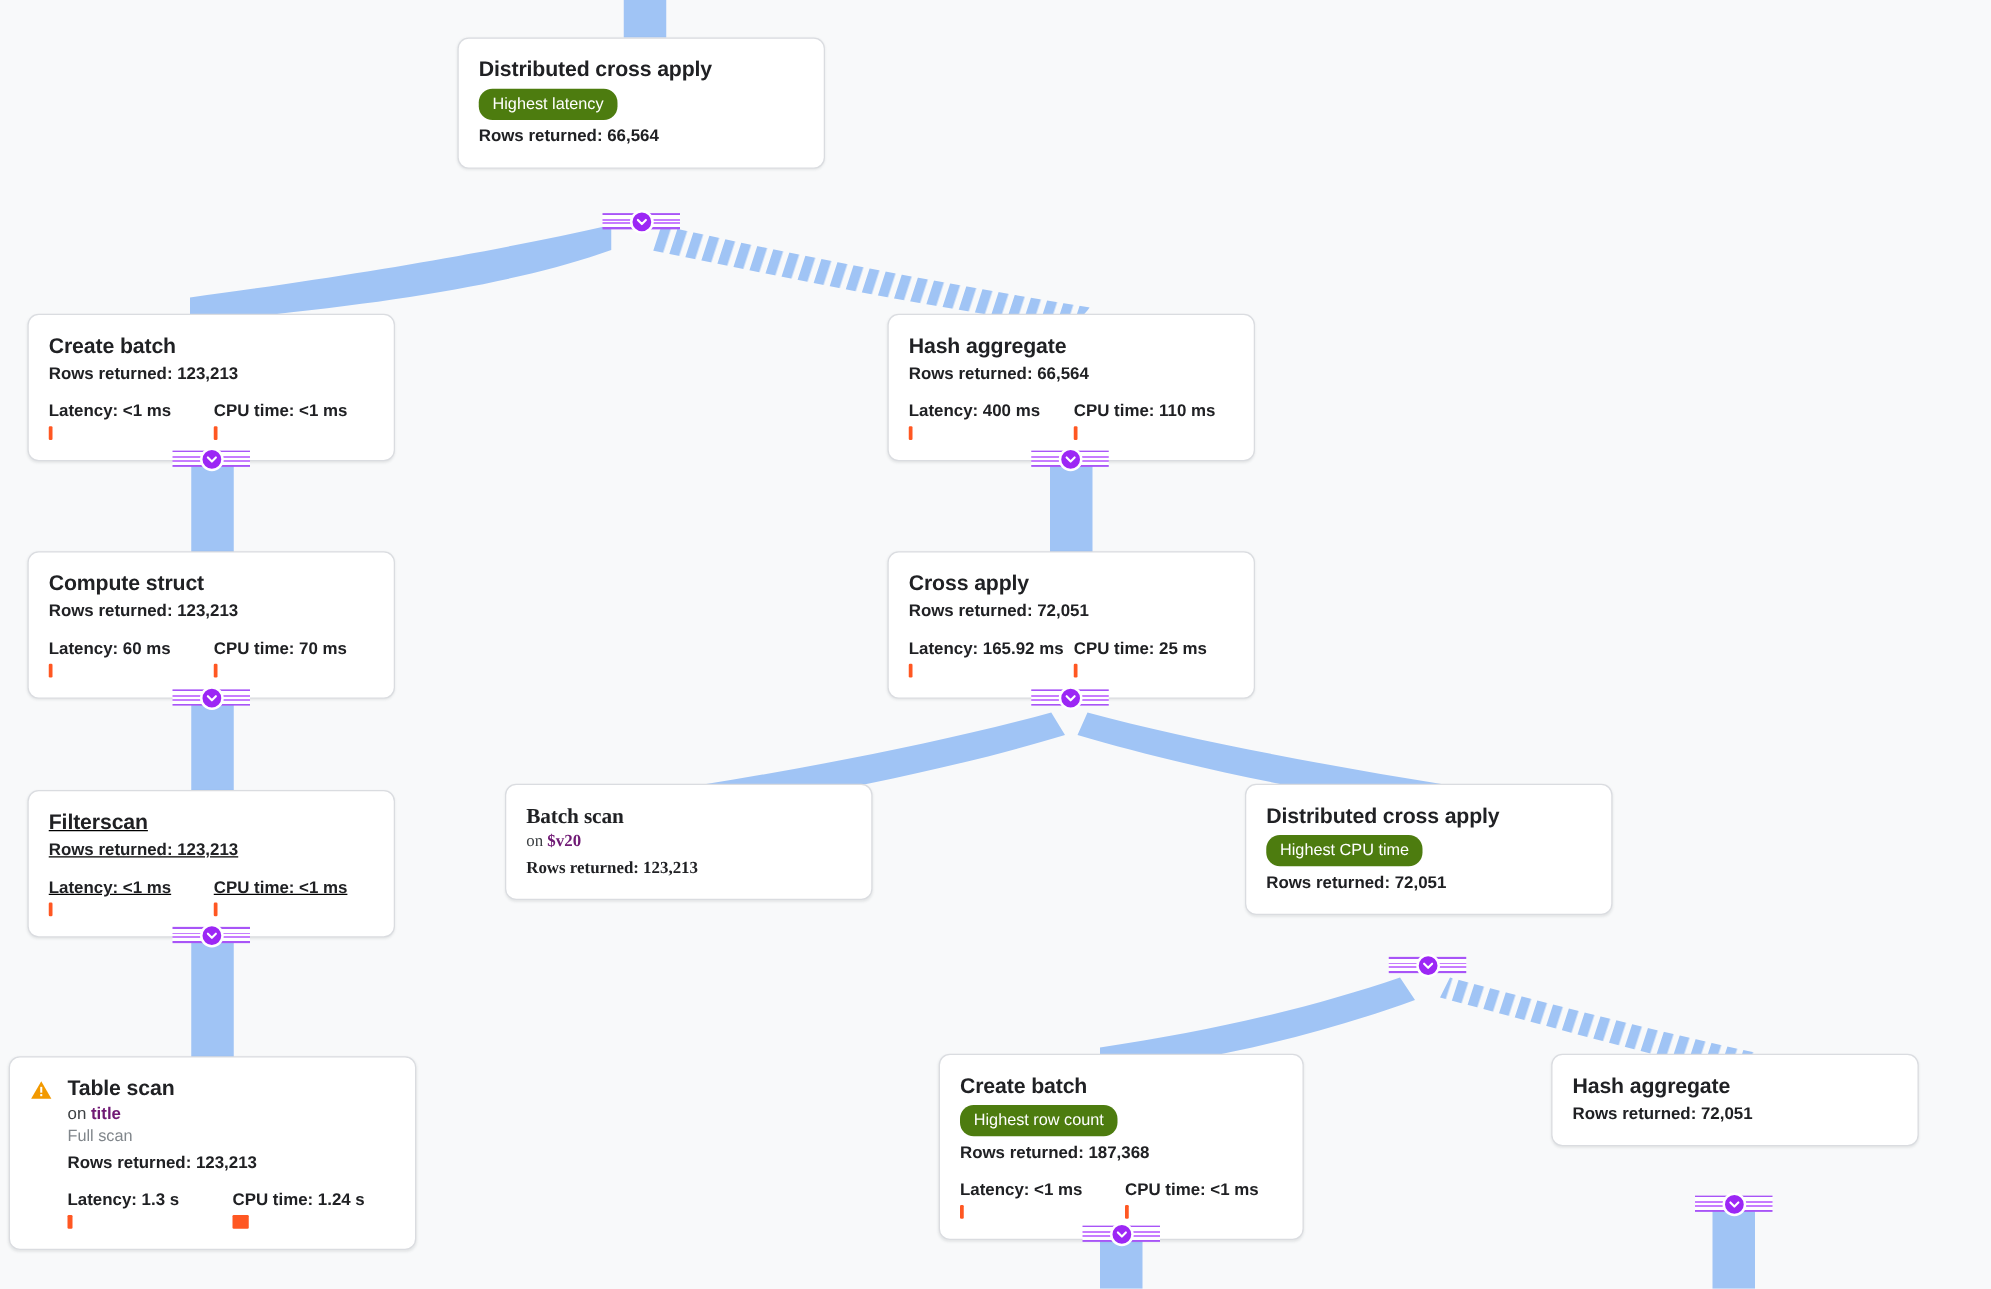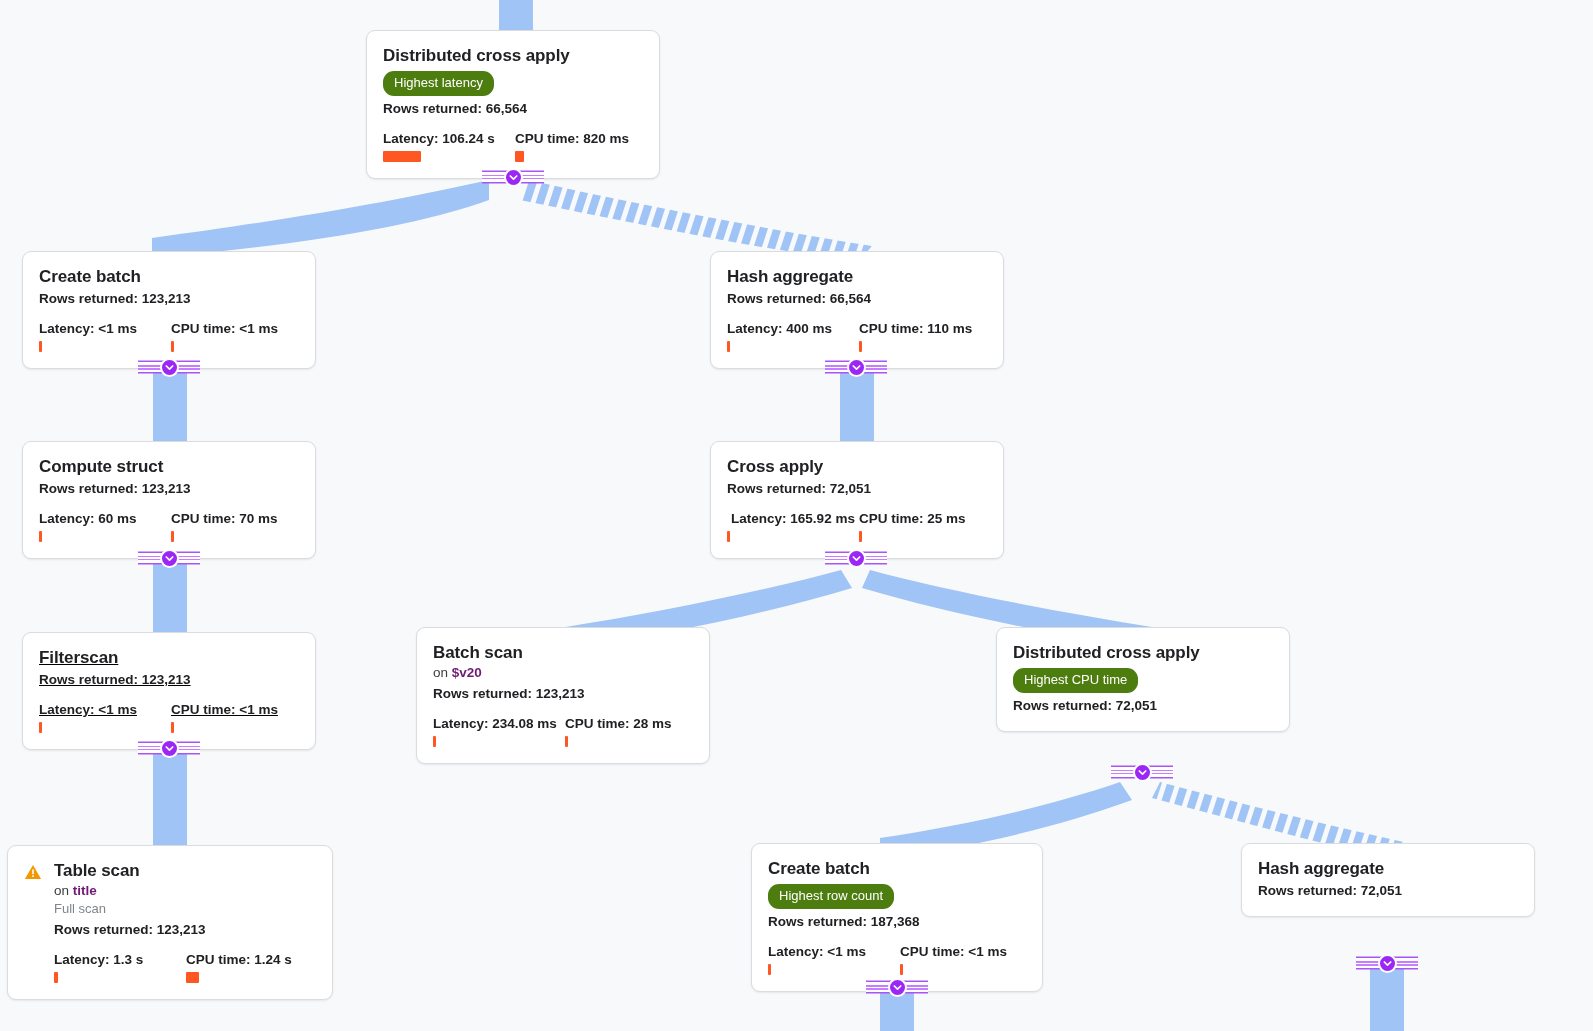--- a/index.html
+++ b/index.html
@@ -202,30 +202,20 @@
 
     <rect x="1370" y="968" width="34" height="63" fill="#a0c4f5"></rect>
   </svg>
 
   <div class="node" style="left:366px; top:30px; width:294px;">
     <div class="node-inner">
       <div class="node-body">
         <div class="node-title">Distributed cross apply</div>
         <div class="badge">Highest latency</div>
         <div class="rows-line">Rows returned: 66,564</div>
-        <div class="metrics">
-          <div class="metric" style="width:132px;">
-            <div class="metric-label">Latency: 106.24 s</div>
-            <div class="metric-bar" style="width:38px;"></div>
-          </div>
-          <div class="metric">
-            <div class="metric-label">CPU time: 820 ms</div>
-            <div class="metric-bar" style="width:9px;"></div>
-          </div>
-        </div>
       </div>
     </div>
   </div>
   <div class="connector" style="left:513px; top:177px;">
     <div class="conn-rails"></div>
     <div class="conn-circle">
       <svg width="11" height="11" viewBox="0 0 11 11">
           <path d="M2.3 4 L5.5 7.2 L8.7 4" fill="none" stroke="#ffffff" stroke-width="1.7" stroke-linecap="round" stroke-linejoin="round"></path>
         </svg>
     </div>
@@ -311,21 +301,21 @@
         </svg>
     </div>
   </div>
 
   <div class="node" style="left:710px; top:441px; width:294px;">
     <div class="node-inner">
       <div class="node-body">
         <div class="node-title">Cross apply</div>
         <div class="rows-line">Rows returned: 72,051</div>
         <div class="metrics">
-          <div class="metric" style="width:132px;text-align:center;">
+          <div class="metric" style="width:132px;">
             <div class="metric-label">Latency: 165.92 ms</div>
             <div class="metric-bar" style="width:3px;"></div>
           </div>
           <div class="metric">
             <div class="metric-label">CPU time: 25 ms</div>
             <div class="metric-bar" style="width:3px;"></div>
           </div>
         </div>
       </div>
     </div>
@@ -359,36 +349,26 @@
   </div>
   <div class="connector" style="left:169px; top:748px;">
     <div class="conn-rails"></div>
     <div class="conn-circle">
       <svg width="11" height="11" viewBox="0 0 11 11">
           <path d="M2.3 4 L5.5 7.2 L8.7 4" fill="none" stroke="#ffffff" stroke-width="1.7" stroke-linecap="round" stroke-linejoin="round"></path>
         </svg>
     </div>
   </div>
 
-  <div class="node" style="left:416px; top:627px; width:294px;">
+  <div class="node" style="left:404px; top:627px; width:294px;font-family:Liberation Serif, serif;">
     <div class="node-inner">
       <div class="node-body">
         <div class="node-title">Batch scan</div>
         <div class="node-sub"><span>on </span><b>$v20</b></div>
         <div class="rows-line">Rows returned: 123,213</div>
-        <div class="metrics">
-          <div class="metric" style="width:132px;">
-            <div class="metric-label">Latency: 234.08 ms</div>
-            <div class="metric-bar" style="width:3px;"></div>
-          </div>
-          <div class="metric">
-            <div class="metric-label">CPU time: 28 ms</div>
-            <div class="metric-bar" style="width:3px;"></div>
-          </div>
-        </div>
       </div>
     </div>
   </div>
 
   <div class="node" style="left:996px; top:627px; width:294px;">
     <div class="node-inner">
       <div class="node-body">
         <div class="node-title">Distributed cross apply</div>
         <div class="badge">Highest CPU time</div>
         <div class="rows-line">Rows returned: 72,051</div>

